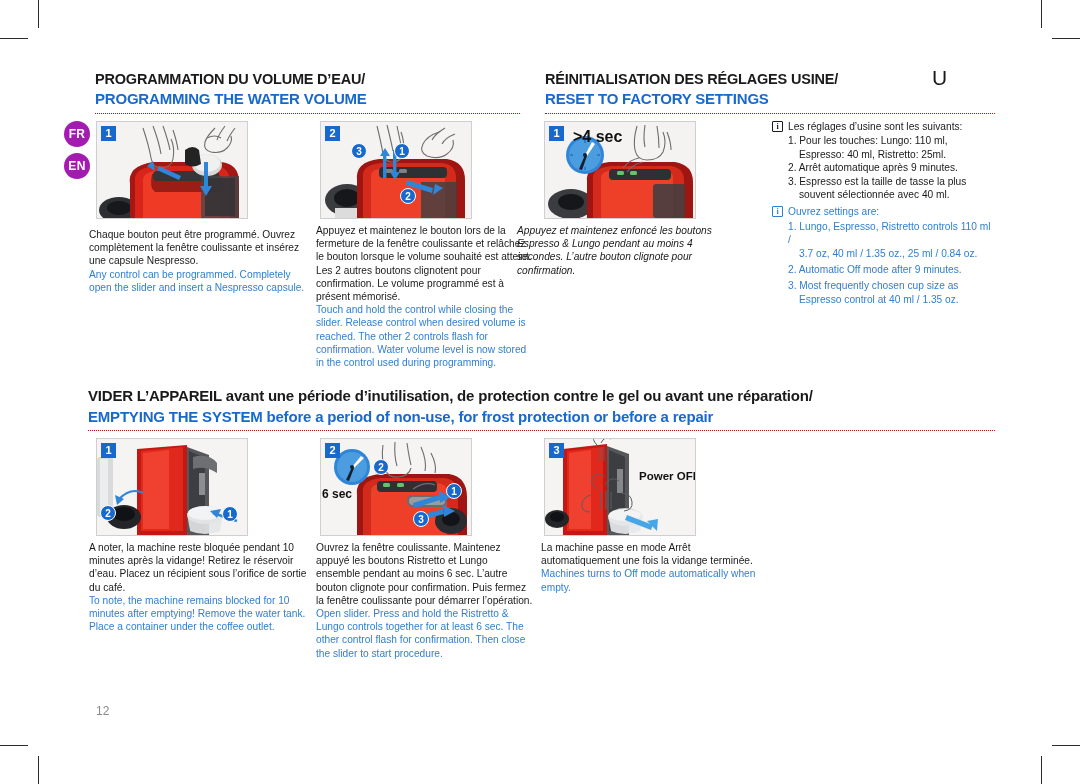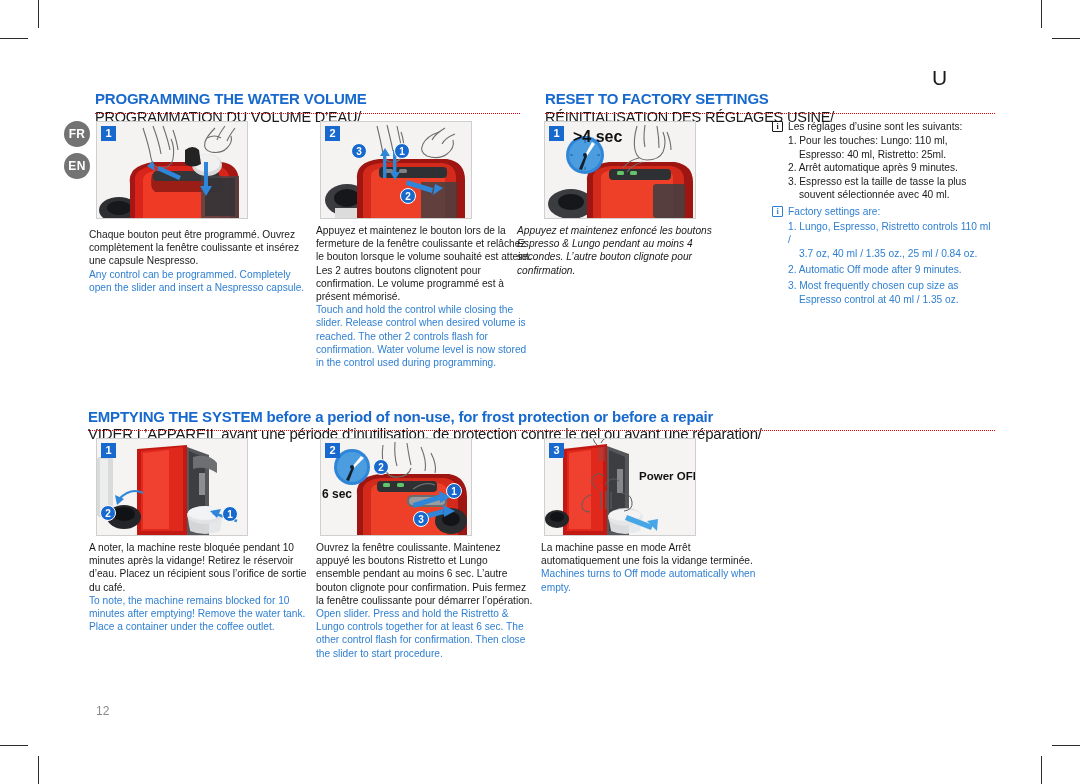--- a/index.html
+++ b/index.html
@@ -12,39 +12,38 @@
   .page{position:absolute;inset:0;}
 
   
   .crop{position:absolute;background:#2b2b2b;}
   .crop.v{width:1px;height:28px;}
   .crop.h{height:1px;width:28px;}
 
   
   .sec-title{position:absolute;}
   .t-fr{
-    font-weight:normal;color:#1a1a1a;font-size:14.5px;
+    font-weight:bold;color:#1a1a1a;font-size:14.5px;
     letter-spacing:-0.2px;line-height:17px;white-space:nowrap;
     font-stretch:condensed;
-    margin-top:38px;
   }
   .t-en{
     font-weight:bold;color:#1769cd;font-size:15px;
     letter-spacing:-0.2px;line-height:17px;white-space:nowrap;
     font-stretch:condensed;
   }
   .dotrule{
     position:absolute;height:0;
     border-top:1.5px dotted #e3000f;
   }
 
   
   .lang-badge{
     position:absolute;width:26px;height:26px;border-radius:50%;
-    background:#737373;color:#ffffff;font-weight:bold;font-size:12px;
+    background:#a21caf;color:#ffffff;font-weight:bold;font-size:12px;
     display:flex;align-items:center;justify-content:center;
     letter-spacing:0.3px;
   }
 
   
   .photo{
     position:absolute;width:150px;height:96px;
     border:1px solid #cfcfcf;background:#f2f2f0;
     overflow:hidden;
   }
@@ -257,21 +256,21 @@
       <div class="info-head fr-txt">Les réglages d’usine sont les suivants:</div>
     </div>
     <div class="info-li fr-txt">1. Pour les touches: Lungo: 110 ml,</div>
     <div class="info-li cont fr-txt">Espresso: 40 ml, Ristretto: 25ml.</div>
     <div class="info-li fr-txt">2. Arrêt automatique après 9 minutes.</div>
     <div class="info-li fr-txt">3. Espresso est la taille de tasse la plus</div>
     <div class="info-li cont fr-txt">souvent sélectionnée avec 40 ml.</div>
 
     <div class="info-row" style="margin-top:4px;">
       <div class="info-ico en">i</div>
-      <div class="info-head en-txt">Factory settings are:</div>
+      <div class="info-head en-txt">Ouvrez settings are:</div>
     </div>
     <div class="info-li en-txt">1. Lungo, Espresso, Ristretto controls 110 ml /</div>
     <div class="info-li cont en-txt">3.7 oz, 40 ml / 1.35 oz., 25 ml / 0.84 oz.</div>
     <div class="info-li en-txt" style="margin-top:3px;">2. Automatic Off mode after 9 minutes.</div>
     <div class="info-li en-txt" style="margin-top:3px;">3. Most frequently chosen cup size as</div>
     <div class="info-li cont en-txt">Espresso control at 40 ml / 1.35 oz.</div>
   </div>
 
   <div class="sec-title t-fr" style="left:88px;top:387px;font-size:15px;">VIDER L’APPAREIL avant une période d’inutilisation, de protection contre le gel ou avant une réparation/</div>
   <div class="sec-title t-en" style="left:88px;top:408px;font-size:15px;">EMPTYING THE SYSTEM before a period of non-use, for frost protection or before a repair</div>

